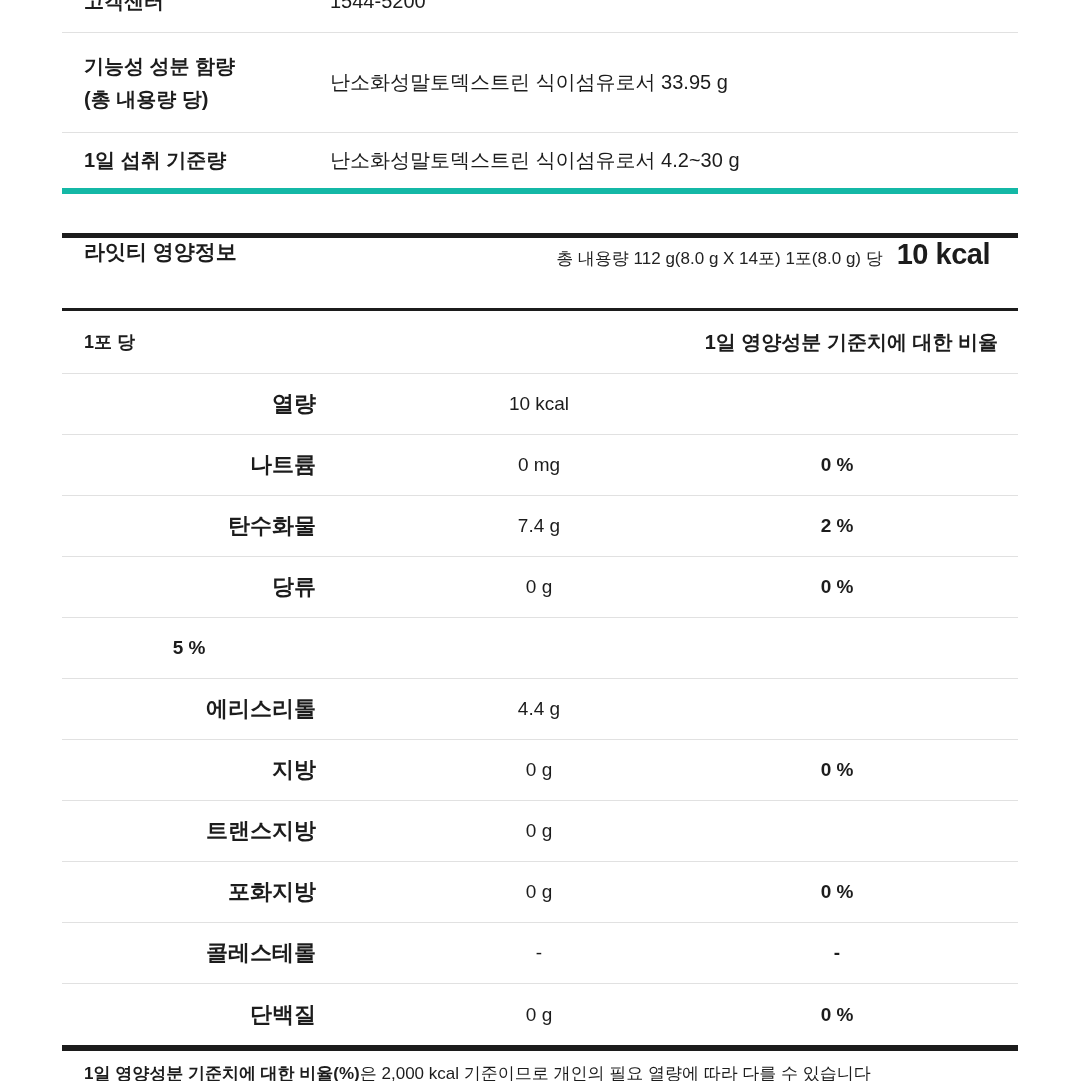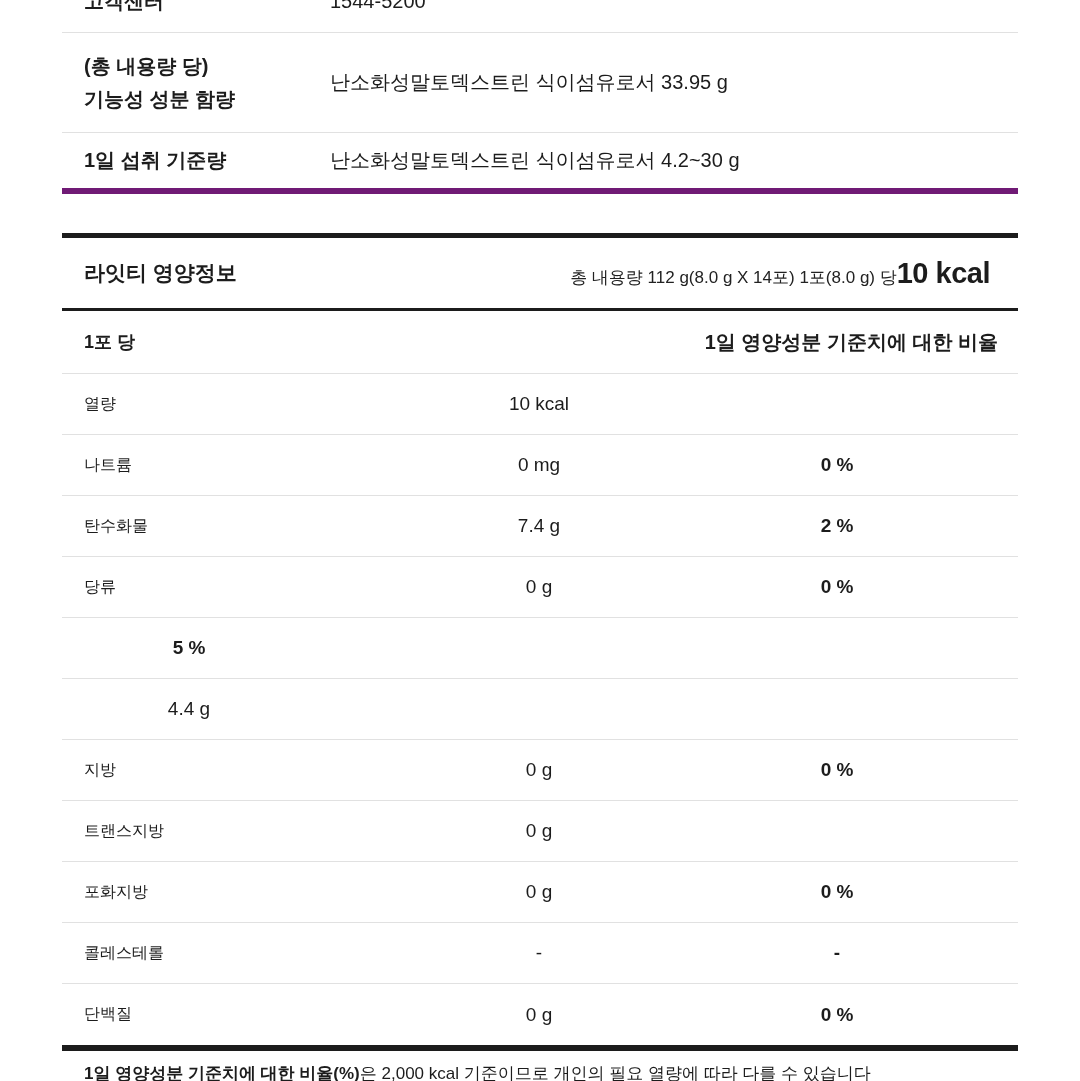--- a/index.html
+++ b/index.html
@@ -7,68 +7,68 @@
               font-family:"Liberation Sans", sans-serif; color:#1c1c1c; }
 
   .sheet { width:1080px; height:1081px; position:relative; overflow:hidden; }
 
   
   .info-table { margin:-29px 62px 0 62px; }
   .info-row { display:grid; grid-template-columns:268px 1fr; align-items:center;
               border-bottom:1px solid #e1e1e1; }
   .info-row.h62 { height:62px; }
   .info-row.h100 { height:100px; }
-  .info-row.h61 { height:61px; border-bottom:6px solid #701a75; }
+  .info-row.h61 { height:61px; border-bottom:6px solid #14b8a6; }
   .info-label { padding-left:22px; font-size:20px; font-weight:bold; line-height:33px; }
   .info-value { font-size:20px; line-height:33px; }
 
   .gap { height:39px; }
 
   
   .nutri-table { margin:0 62px; border-top:5px solid #1c1c1c; }
 
-  .nutri-head { height:73px; display:flex; align-items:center; justify-content:space-between;
+  .nutri-head { height:73px; display:flex; justify-content:space-between;
                 border-bottom:3px solid #1c1c1c; padding:0 28px 0 22px; }
   .nutri-title { font-size:21px; font-weight:bold; }
-  .nutri-head-right { display:flex; align-items:baseline; gap:0; }
+  .nutri-head-right { display:flex; align-items:baseline; gap:14px; }
   .serving-info { font-size:17px; color:#222; }
   .kcal-big { font-size:29px; font-weight:bold; letter-spacing:-0.5px; }
 
   .cols-head { height:63px; display:flex; align-items:center; justify-content:space-between;
                border-bottom:1px solid #e1e1e1; padding:0 20px 0 22px;text-align:center; }
   .col-left { font-size:18px; font-weight:bold; }
   .col-right { font-size:20px; font-weight:bold; }
 
   .n-row { display:grid; grid-template-columns:254px 446px 150px 1fr; align-items:center;
            height:61px; border-bottom:1px solid #e1e1e1; }
   .n-row:last-child { border-bottom:none; }
   .n-rows { border-bottom:6px solid #1c1c1c; }
-  .n-name { padding-left:22px; font-size:16px; font-weight:normal; }
+  .n-name { padding-left:22px; font-size:22px; font-weight:bold;text-align:right; }
   .n-amount { text-align:center; font-size:19px; }
   .n-percent { text-align:center; font-size:19px; font-weight:bold; }
 
   
   .footnote { margin:12px 62px 0 62px; padding-left:22px; font-size:17px; line-height:22px;
               white-space:nowrap; }
   .footnote b { font-weight:bold; }
 </style>
 </head>
 <body>
 
 <div class="sheet">
 
   <div class="info-table">
     <div class="info-row h62">
       <div class="info-label">고객센터</div>
       <div class="info-value">1544-5200</div>
     </div>
     <div class="info-row h100">
       <div class="info-label">
+        <div>기능성 성분 함량</div>
         <div>(총 내용량 당)</div>
-        <div>기능성 성분 함량</div>
       </div>
       <div class="info-value">
         <div>난소화성말토덱스트린 식이섬유로서 33.95 g</div>
       </div>
     </div>
     <div class="info-row h61">
       <div class="info-label">1일 섭취 기준량</div>
       <div class="info-value">난소화성말토덱스트린 식이섬유로서 4.2~30 g</div>
     </div>
   </div>
@@ -108,20 +108,21 @@
       </div>
       <div class="n-row">
         <div class="n-name">당류</div>
         <div class="n-amount">0 g</div>
         <div class="n-percent">0 %</div>
       </div>
       <div class="n-row">
         <div class="n-percent">5 %</div>
       </div>
       <div class="n-row">
+        <div class="n-name">에리스리톨</div>
         <div class="n-amount">4.4 g</div>
         <div class="n-percent"></div>
       </div>
       <div class="n-row">
         <div class="n-name">지방</div>
         <div class="n-amount">0 g</div>
         <div class="n-percent">0 %</div>
       </div>
       <div class="n-row">
         <div class="n-name">트랜스지방</div>

